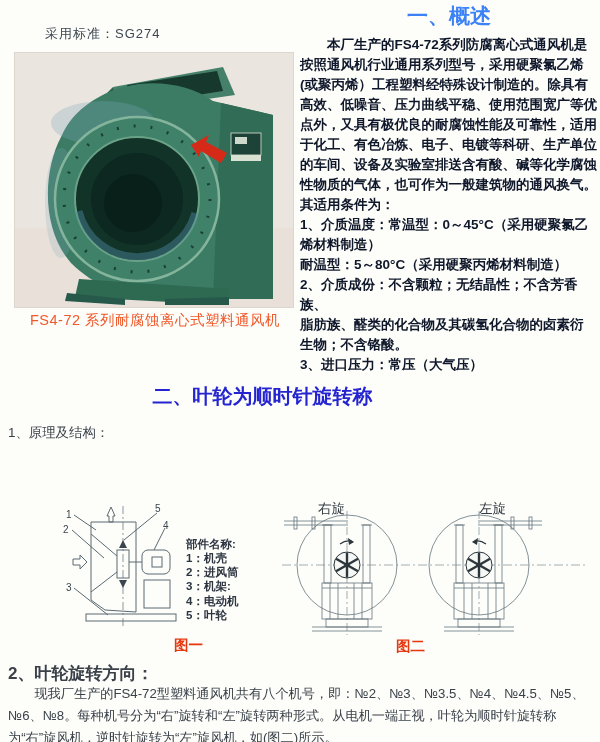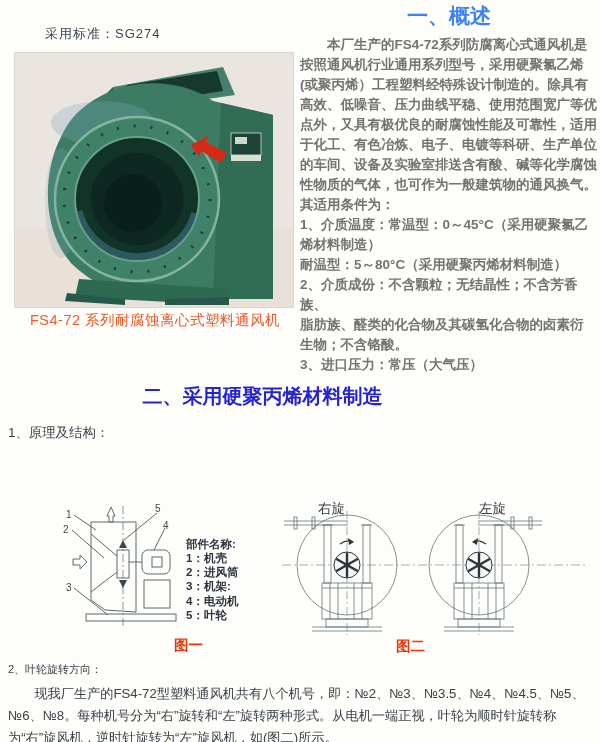--- a/index.html
+++ b/index.html
@@ -6,35 +6,35 @@
   .page{
     position:relative;width:600px;height:742px;overflow:hidden;
     background:#fdfdfa;color:#343c4a;
     font-family:"Liberation Sans",sans-serif;
   }
   .std{position:absolute;left:45px;top:25px;font-size:13px;letter-spacing:1px;color:#3d4752;}
   .photo{position:absolute;left:14px;top:52px;width:278px;height:254px;border:1px solid #ddd6cf;}
   .photo-caption{position:absolute;left:30px;top:311px;font-size:14.5px;letter-spacing:.5px;color:#f0592a;}
   .col-right{position:absolute;left:300px;top:2px;width:298px;}
   .h1{margin:0 0 5px 0;text-align:center;font-size:21px;font-weight:bold;color:#3b82f6;}
-  .overview-lines{white-space:pre-line;font-size:13.5px;line-height:20px;font-weight:600;color:#737373;}
+  .overview-lines{white-space:pre-line;font-size:13.5px;line-height:20px;font-weight:600;color:#0f172a;}
   .h2{position:absolute;left:0;top:383px;width:525px;text-align:center;font-size:20px;font-weight:bold;color:#2424d0;}
   .principle-title{position:absolute;left:8px;top:424px;font-size:13.4px;color:#3a4149;}
   .principle-lines{position:absolute;left:8px;top:444px;width:586px;white-space:pre-line;
     font-size:13.4px;line-height:21px;color:#3a4149;}
   .fig1-svg{position:absolute;left:60px;top:500px;}
   .parts-title{position:absolute;left:186px;top:537px;font-size:11.5px;font-weight:600;color:#2c3440;}
   .parts-list{position:absolute;left:186px;top:551px;white-space:pre-line;
     font-size:11.5px;line-height:14.2px;font-weight:600;color:#2c3440;}
   .fig1-caption{position:absolute;left:142px;top:636px;font-size:14.5px;font-weight:bold;color:#e5380f;padding-left:32px;}
   .fig2-caption{position:absolute;left:396px;top:637px;font-size:14.5px;font-weight:bold;color:#e5380f;}
   .rot-label-r{position:absolute;left:318px;top:500px;font-size:13.5px;color:#333b41;}
   .rot-label-l{position:absolute;left:479px;top:500px;font-size:13.5px;color:#333b41;}
   .fig2-svg{position:absolute;left:282px;top:509px;}
-  .rotation-title{position:absolute;left:8px;top:662px;font-size:11px;color:#3a4149;}
+  .rotation-title{position:absolute;left:8px;top:662px;font-size:17px;color:#3a4149;font-weight:bold;}
   .rotation-lines{position:absolute;left:8px;top:683px;width:588px;white-space:pre-line;
     font-size:13.2px;line-height:22px;color:#3a4149;}
   svg text{font-family:"Liberation Sans",sans-serif;}
 </style>
 </head>
 <body>
 
 <div class="page">
 
   <div class="std">采用标准：SG274</div>
@@ -94,21 +94,21 @@
 其适用条件为：
 1、介质温度：常温型：0～45°C（采用硬聚氯乙
 烯材料制造）
 耐温型：5～80°C（采用硬聚丙烯材料制造）
 2、介质成份：不含颗粒；无结晶性；不含芳香族、
 脂肪族、醛类的化合物及其碳氢化合物的卤素衍
 生物；不含铬酸。
 3、进口压力：常压（大气压）</div>
   </div>
 
-  <div class="h2">二、采用硬聚丙烯材料制造</div>
+  <div class="h2">二、叶轮为顺时针旋转称</div>
 
   <div class="principle-title">1、原理及结构：</div>
 
   <svg class="fig1-svg" width="128" height="134" viewBox="0 0 128 134">
     <g stroke="#5a6a72" stroke-width="1" fill="none">
 
       <polygon points="47,16 51,7 55,16 53,16 53,22 49,22 49,16"></polygon>
 
       <path d="M31,22 L76,22 M76,22 L76,112 M31,22 L31,100 M31,100 L45,110 L76,112"></path>
 

